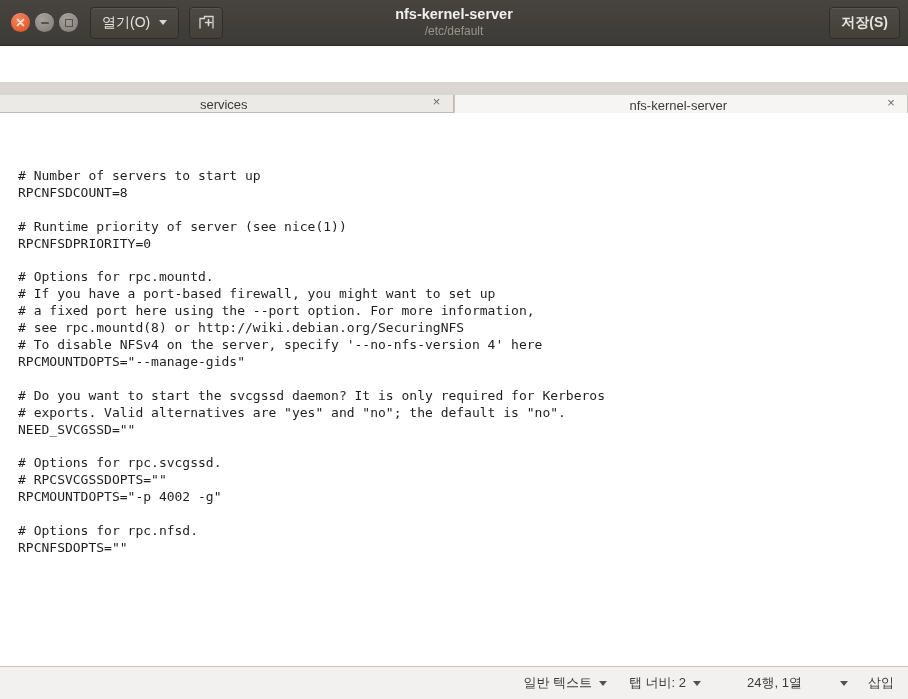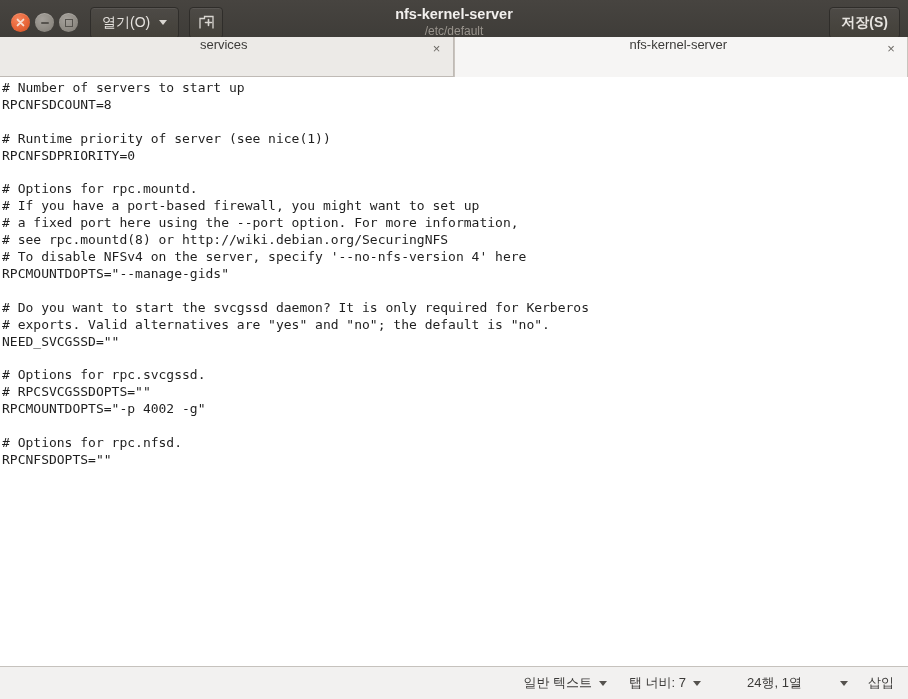--- a/index.html
+++ b/index.html
@@ -14,20 +14,21 @@
     font-family: "Liberation Sans", sans-serif;
     -webkit-font-smoothing: antialiased;
   }
   .window {
     width: 908px;
     height: 699px;
     display: flex;
     flex-direction: column;
     position: relative;
     background: #ffffff;
+    gap: 36px;
   }
 
   
   .titlebar {
     height: 46px;
     min-height: 46px;
     background: linear-gradient(to bottom, #474440 0%, #3d3b37 100%);
     border-bottom: 1px solid #2c2a27;
     display: flex;
     align-items: center;
@@ -127,23 +128,23 @@
   .tabbar {
     height: 31px;
     min-height: 31px;
     background: #dad6d2;
     display: flex;
     align-items: flex-end;
     box-sizing: border-box;
   }
   .tab {
     flex: 1 1 0;
-    height: 40px;
-    display: flex;
-    align-items: flex-start;
+    height: 18px;
+    display: flex;
+    align-items: flex-end;
     position: relative;
     box-sizing: border-box;
     cursor: pointer;
     overflow: hidden;
   }
   .tab-inactive {
     background: #eceae7;
     border-right: 1px solid #bfbab5;
     border-bottom: 1px solid #bfbab5;
   }
@@ -178,21 +179,21 @@
   }
 
   
   .editor {
     flex: 1 1 auto;
     background: #ffffff;
     overflow: hidden;
     position: relative;
   }
   .code {
-    margin: 0;
+    margin: 16px;
     padding: 3px 0 0 2px;
     font-family: "DejaVu Sans Mono", "Liberation Mono", monospace;
     font-size: 13px;
     line-height: 16.9px;
     color: #1f1f1f;
     white-space: pre;
     letter-spacing: 0px;
   }
 
   
@@ -307,21 +308,21 @@
 RPCNFSDOPTS=""</pre>
   </div>
 
   <div class="statusbar">
     <div class="status-item clickable">
       <span>일반 텍스트</span>
       <span class="sb-caret"></span>
     </div>
     <div class="sp-a"></div>
     <div class="status-item clickable">
-      <span>탭 너비: 7</span>
+      <span>탭 너비: 2</span>
       <span class="sb-caret"></span>
     </div>
     <div class="sp-b"></div>
     <div class="status-item">
       <span>24행, 1열</span>
     </div>
     <div class="sp-c"></div>
     <div class="status-item clickable">
       <span class="sb-caret" style="margin-left:0"></span>
     </div>

